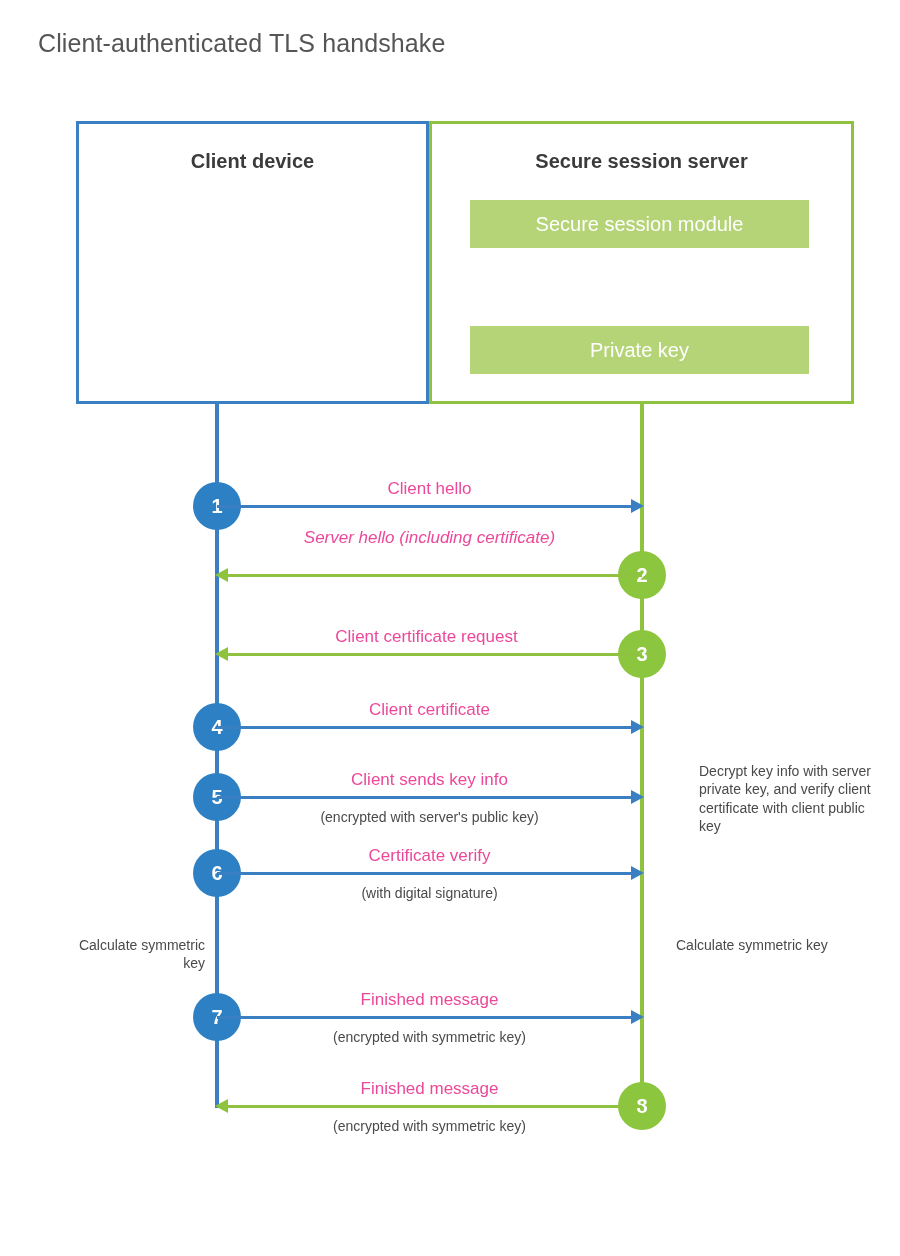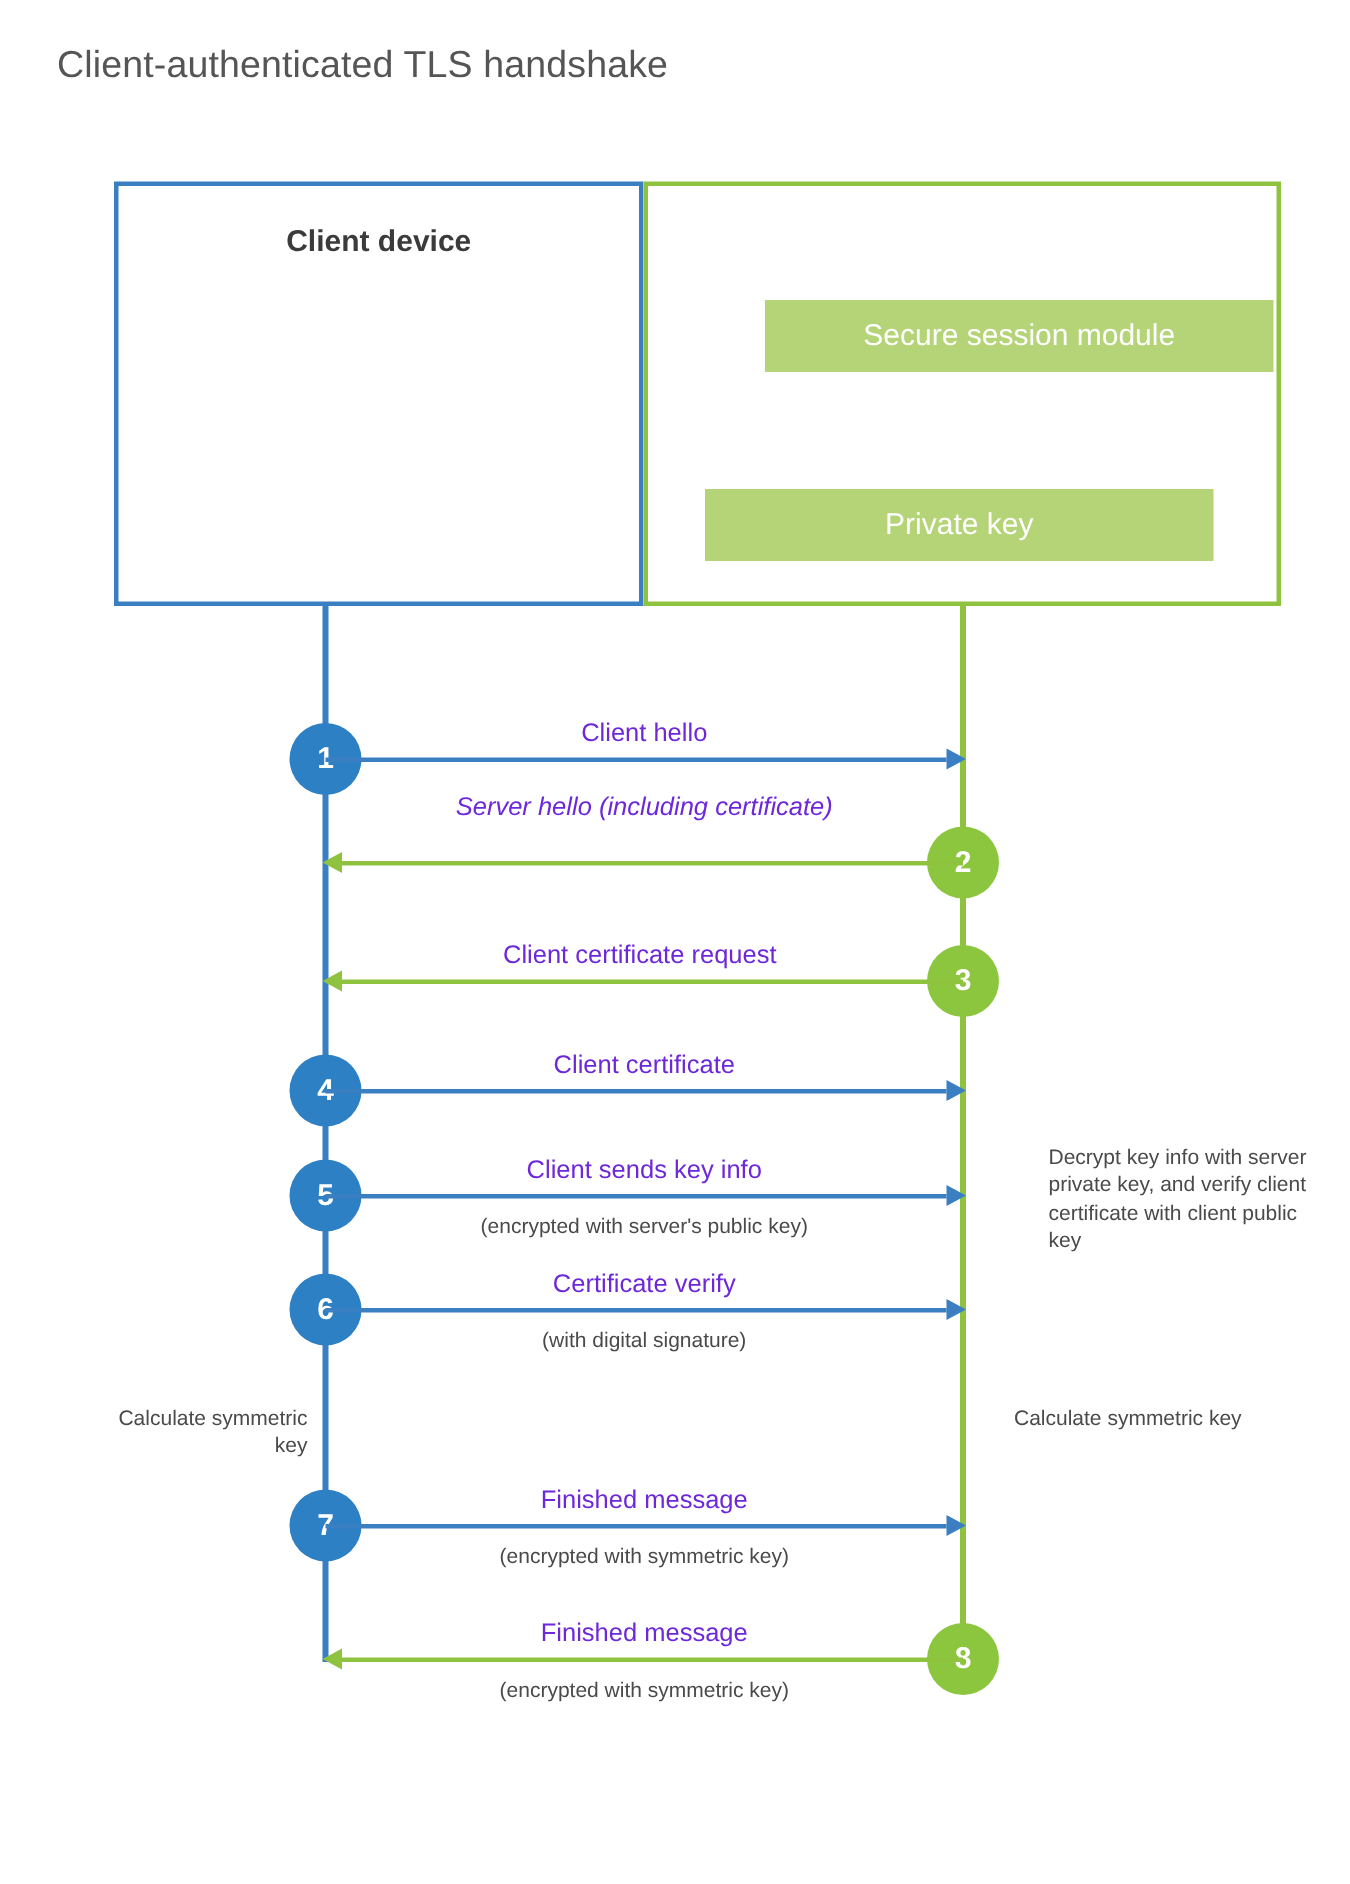--- a/index.html
+++ b/index.html
@@ -83,21 +83,21 @@
     width: 339px;
     height: 48px;
     background: #b5d477;
     display: flex;
     align-items: center;
     justify-content: center;
     color: #ffffff;
     font-size: 20px;
     box-sizing: border-box;
   }
-  #server-module-0 { top: 76px; margin-left: 40px; }
+  #server-module-0 { top: 76px; }
   #server-module-1 { top: 139px; }
   #server-module-2 { top: 202px; }
 
   
   .lifeline {
     position: absolute;
     width: 4px;
   }
   #client-lifeline {
     left: 215px;
@@ -144,21 +144,21 @@
     border-bottom: 7px solid transparent;
   }
   .arrow-head.right.blue  { border-left: 13px solid #3a7fc1; }
   .arrow-head.left.green  { border-right: 13px solid #8fc33f; }
 
   
   .arrow-label {
     position: absolute;
     text-align: center;
     font-size: 17px;
-    color: #6d28d9;
+    color: #ec4899;
     white-space: nowrap;
   }
   .arrow-sublabel {
     position: absolute;
     text-align: center;
     font-size: 14px;
     color: #4a4a4a;
     white-space: nowrap;
   }
 
@@ -176,20 +176,21 @@
 </head>
 <body>
 
 <div id="page-title">Client-authenticated TLS handshake</div>
 
 <div class="party-box" id="client-box">
   <div class="party-title">Client device</div>
 </div>
 
 <div class="party-box" id="server-box">
+  <div class="party-title">Secure session server</div>
   <div class="server-module" id="server-module-0">Secure session module</div>
   <div class="server-module" id="server-module-2">Private key</div>
 </div>
 
 <div class="lifeline" id="client-lifeline"></div>
 <div class="lifeline" id="server-lifeline"></div>
 
 <div class="side-note" id="note-server-decrypt">Decrypt key info with server private key, and verify client certificate with client public key</div>
 <div class="side-note" id="note-client-symkey">Calculate symmetric key</div>
 <div class="side-note" id="note-server-symkey">Calculate symmetric key</div>

